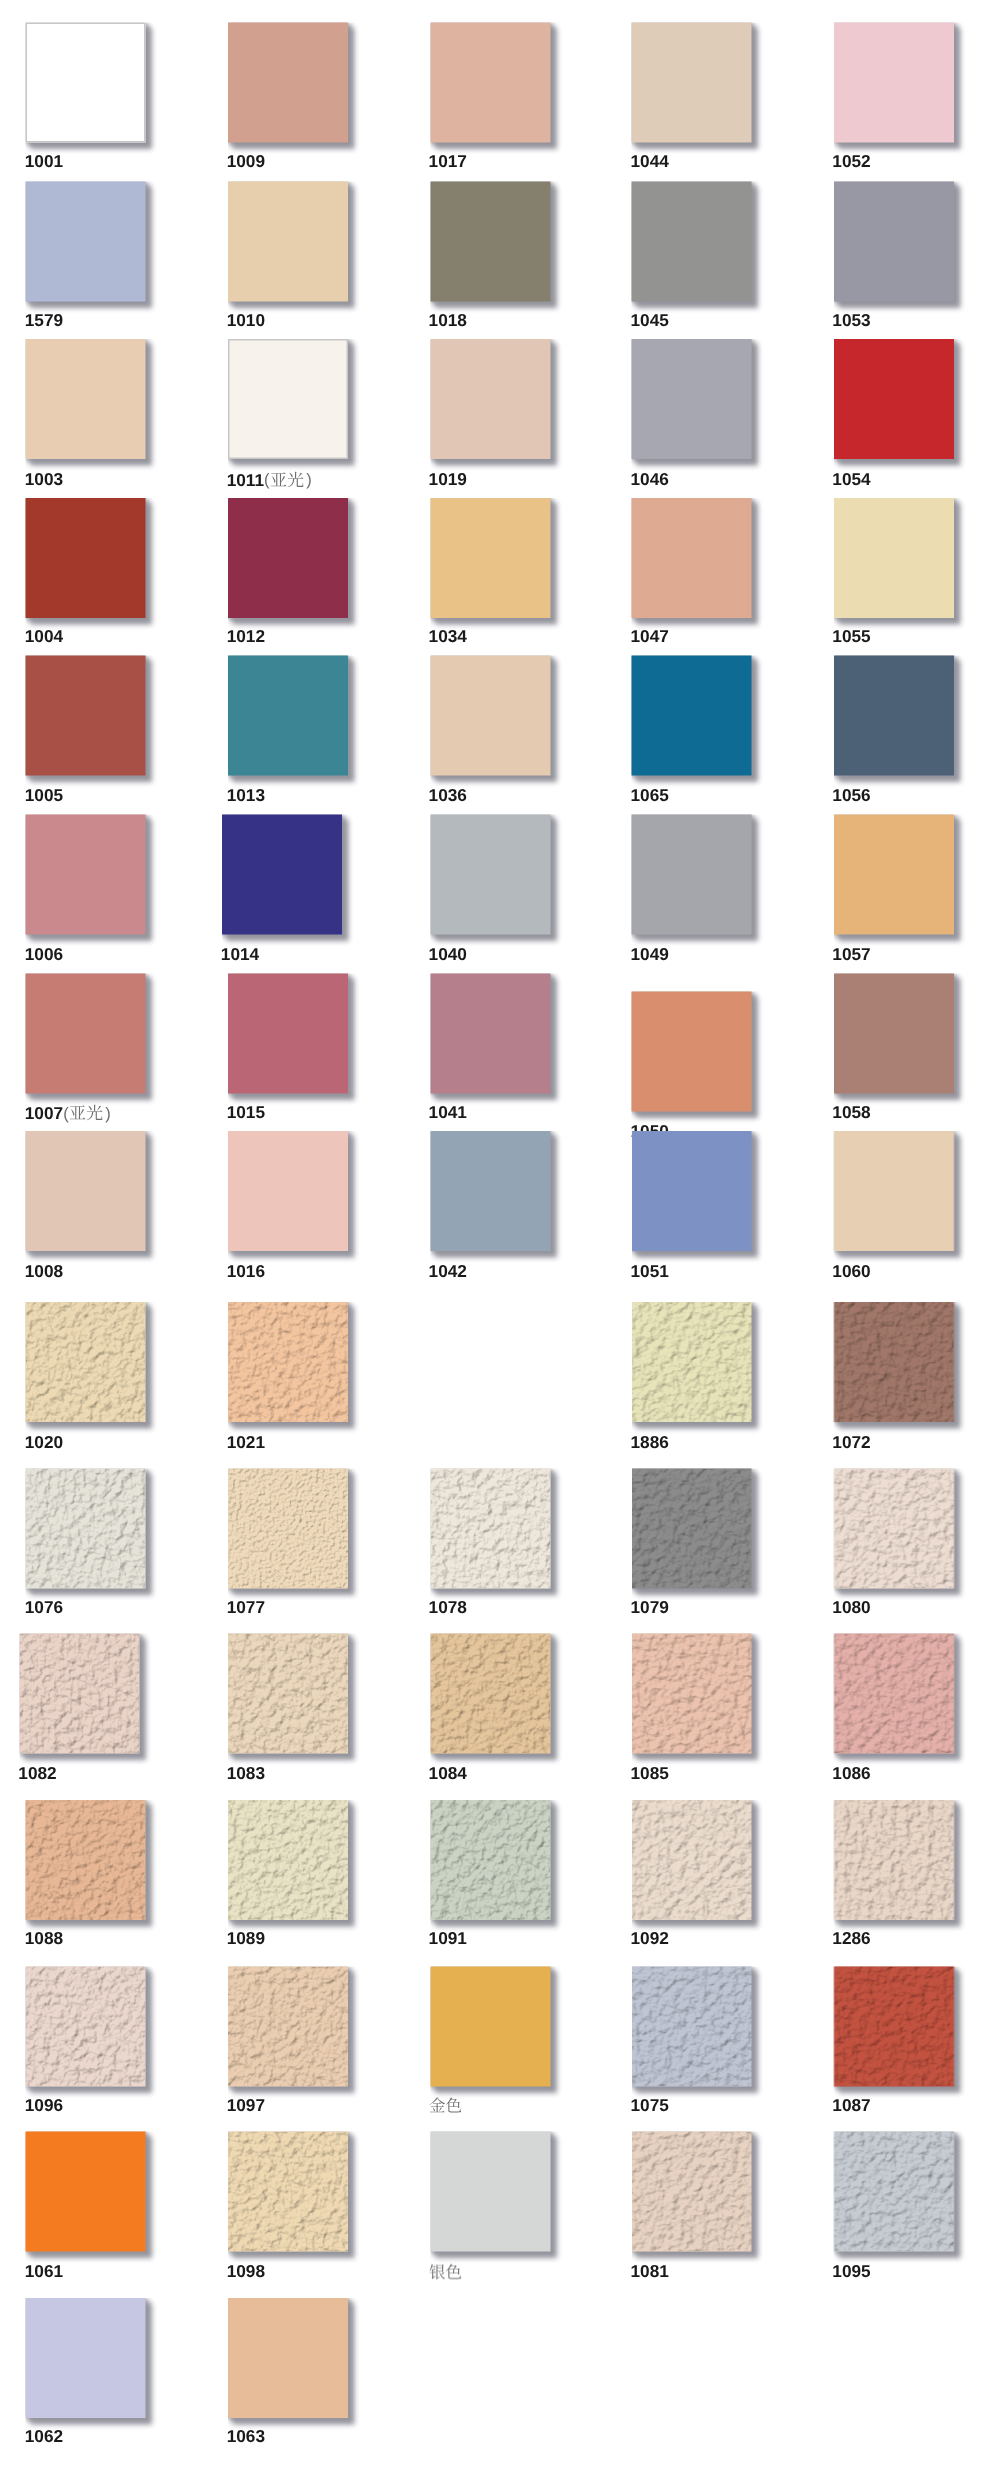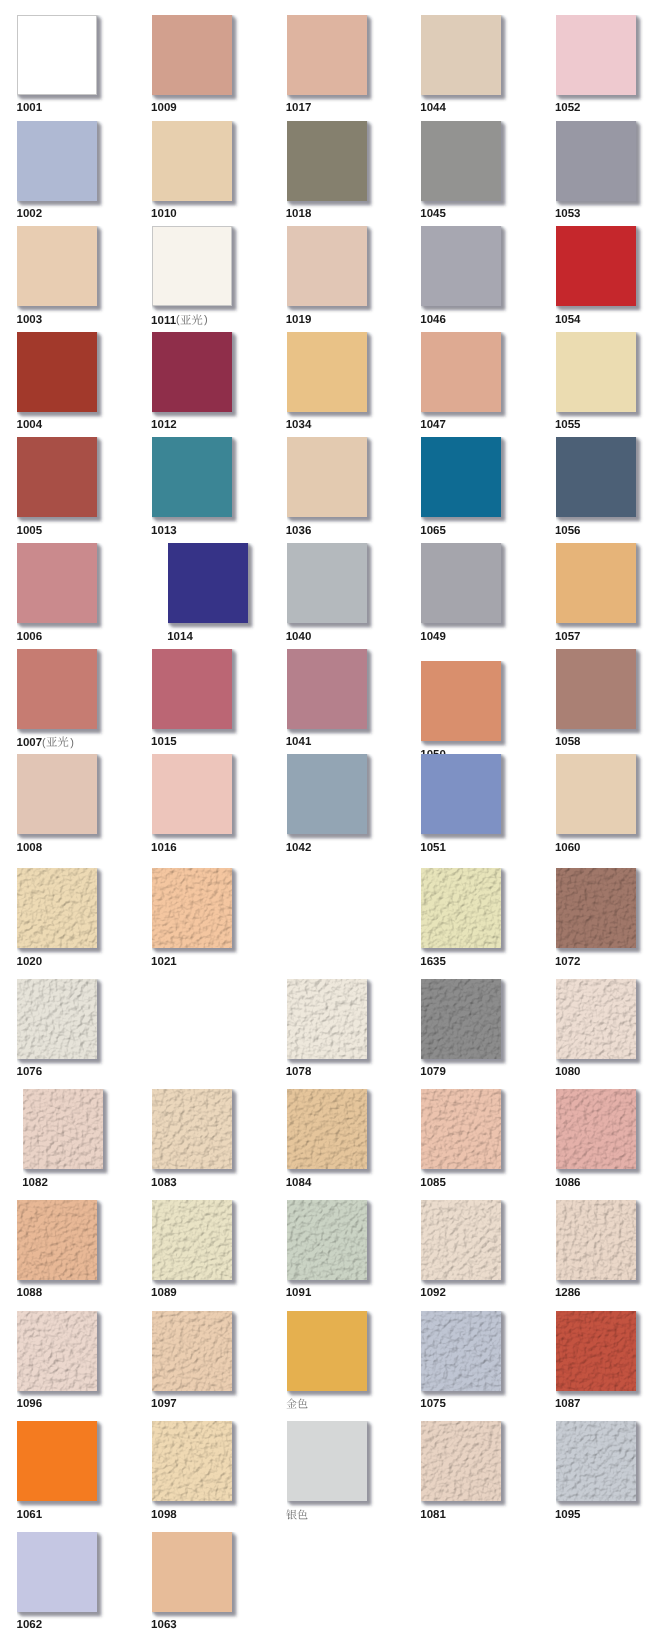--- a/index.html
+++ b/index.html
@@ -282,21 +282,21 @@
           <polygon points="0,0 80,0 84.3,4.3 84.3,84.3 4.3,84.3 0,80" fill="rgba(40,46,60,0.50)" filter="url(#fx-shadowblur)"></polygon>
         </svg></div>
       <div class="chip" style="background: rgb(238, 201, 207);"></div>
       <div class="caption"><span>1052</span></div>
     </div>
     <div class="swatch" style="left: 17.3px; top: 120.5px;">
       <div class="shadow"><svg width="90" height="90">
           <polygon points="0,0 80,0 84.3,4.3 84.3,84.3 4.3,84.3 0,80" fill="rgba(40,46,60,0.50)" filter="url(#fx-shadowblur)"></polygon>
         </svg></div>
       <div class="chip" style="background: rgb(175, 185, 211);"></div>
-      <div class="caption"><span>1002</span></div>
+      <div class="caption"><span>1579</span></div>
     </div>
     <div class="swatch" style="left: 151.9px; top: 120.5px;">
       <div class="shadow"><svg width="90" height="90">
           <polygon points="0,0 80,0 84.3,4.3 84.3,84.3 4.3,84.3 0,80" fill="rgba(40,46,60,0.50)" filter="url(#fx-shadowblur)"></polygon>
         </svg></div>
       <div class="chip" style="background: rgb(231, 207, 174);"></div>
       <div class="caption"><span>1010</span></div>
     </div>
     <div class="swatch" style="left: 286.5px; top: 120.5px;">
       <div class="shadow"><svg width="90" height="90">
@@ -429,21 +429,21 @@
       <div class="chip" style="background: rgb(76, 96, 118);"></div>
       <div class="caption"><span>1056</span></div>
     </div>
     <div class="swatch" style="left: 17.3px; top: 543.1px;">
       <div class="shadow"><svg width="90" height="90">
           <polygon points="0,0 80,0 84.3,4.3 84.3,84.3 4.3,84.3 0,80" fill="rgba(40,46,60,0.50)" filter="url(#fx-shadowblur)"></polygon>
         </svg></div>
       <div class="chip" style="background: rgb(202, 138, 141);"></div>
       <div class="caption"><span>1006</span></div>
     </div>
-    <div class="swatch" style="left: 168px; top: 543.1px; border-radius: 26px;">
+    <div class="swatch" style="left: 148px; top: 543.1px; border-radius: 26px;">
       <div class="shadow"><svg width="90" height="90">
           <polygon points="0,0 80,0 84.3,4.3 84.3,84.3 4.3,84.3 0,80" fill="rgba(40,46,60,0.50)" filter="url(#fx-shadowblur)"></polygon>
         </svg></div>
       <div class="chip" style="background: rgb(54, 51, 135);"></div>
       <div class="caption"><span>1014</span></div>
     </div>
     <div class="swatch" style="left: 286.5px; top: 543.1px;">
       <div class="shadow"><svg width="90" height="90">
           <polygon points="0,0 80,0 84.3,4.3 84.3,84.3 4.3,84.3 0,80" fill="rgba(40,46,60,0.50)" filter="url(#fx-shadowblur)"></polygon>
         </svg></div>
@@ -563,21 +563,21 @@
     </div>
     <div class="swatch" style="left: 421.1px; top: 868px;">
       <div class="shadow"><svg width="90" height="90">
           <polygon points="0,0 80,0 84.3,4.3 84.3,84.3 4.3,84.3 0,80" fill="rgba(40,46,60,0.50)" filter="url(#fx-shadowblur)"></polygon>
         </svg></div>
       <div class="chip" style="background: rgb(231, 228, 186);">
         <svg width="80" height="80">
           <rect width="80" height="80" fill="#E7E4BA" filter="url(#fx-stucco-43)"></rect>
         </svg>
       </div>
-      <div class="caption"><span>1635</span></div>
+      <div class="caption"><span>1886</span></div>
     </div>
     <div class="swatch" style="left: 555.7px; top: 868px;">
       <div class="shadow"><svg width="90" height="90">
           <polygon points="0,0 80,0 84.3,4.3 84.3,84.3 4.3,84.3 0,80" fill="rgba(40,46,60,0.50)" filter="url(#fx-shadowblur)"></polygon>
         </svg></div>
       <div class="chip" style="background: rgb(160, 119, 105);">
         <svg width="80" height="80">
           <rect width="80" height="80" fill="#A07769" filter="url(#fx-stucco-44)"></rect>
         </svg>
       </div>
@@ -587,20 +587,31 @@
       <div class="shadow"><svg width="90" height="90">
           <polygon points="0,0 80,0 84.3,4.3 84.3,84.3 4.3,84.3 0,80" fill="rgba(40,46,60,0.50)" filter="url(#fx-shadowblur)"></polygon>
         </svg></div>
       <div class="chip" style="background: rgb(230, 227, 217);">
         <svg width="80" height="80">
           <rect width="80" height="80" fill="#E6E3D9" filter="url(#fx-stucco-45)"></rect>
         </svg>
       </div>
       <div class="caption"><span>1076</span></div>
     </div>
+    <div class="swatch" style="left: 151.9px; top: 978.6px;">
+      <div class="shadow"><svg width="90" height="90">
+          <polygon points="0,0 80,0 84.3,4.3 84.3,84.3 4.3,84.3 0,80" fill="rgba(40,46,60,0.50)" filter="url(#fx-shadowblur)"></polygon>
+        </svg></div>
+      <div class="chip" style="background: rgb(239, 218, 187);">
+        <svg width="80" height="80">
+          <rect width="80" height="80" fill="#EFDABB" filter="url(#fx-sand-46)"></rect>
+        </svg>
+      </div>
+      <div class="caption"><span>1077</span></div>
+    </div>
     <div class="swatch" style="left: 286.5px; top: 978.6px;">
       <div class="shadow"><svg width="90" height="90">
           <polygon points="0,0 80,0 84.3,4.3 84.3,84.3 4.3,84.3 0,80" fill="rgba(40,46,60,0.50)" filter="url(#fx-shadowblur)"></polygon>
         </svg></div>
       <div class="chip" style="background: rgb(238, 232, 220);">
         <svg width="80" height="80">
           <rect width="80" height="80" fill="#EEE8DC" filter="url(#fx-stucco-47)"></rect>
         </svg>
       </div>
       <div class="caption"><span>1078</span></div>
@@ -620,21 +631,21 @@
       <div class="shadow"><svg width="90" height="90">
           <polygon points="0,0 80,0 84.3,4.3 84.3,84.3 4.3,84.3 0,80" fill="rgba(40,46,60,0.50)" filter="url(#fx-shadowblur)"></polygon>
         </svg></div>
       <div class="chip" style="background: rgb(237, 221, 210);">
         <svg width="80" height="80">
           <rect width="80" height="80" fill="#EDDDD2" filter="url(#fx-stucco-49)"></rect>
         </svg>
       </div>
       <div class="caption"><span>1080</span></div>
     </div>
-    <div class="swatch" style="left: 23px; top: 1089.3px; padding-left: 29px;">
+    <div class="swatch" style="left: 13px; top: 1089.3px; padding-left: 29px;">
       <div class="shadow"><svg width="90" height="90">
           <polygon points="0,0 80,0 84.3,4.3 84.3,84.3 4.3,84.3 0,80" fill="rgba(40,46,60,0.50)" filter="url(#fx-shadowblur)"></polygon>
         </svg></div>
       <div class="chip" style="background: rgb(234, 211, 199);">
         <svg width="80" height="80">
           <rect width="80" height="80" fill="#EAD3C7" filter="url(#fx-stucco-50)"></rect>
         </svg>
       </div>
       <div class="caption"><span>1082</span></div>
     </div>

